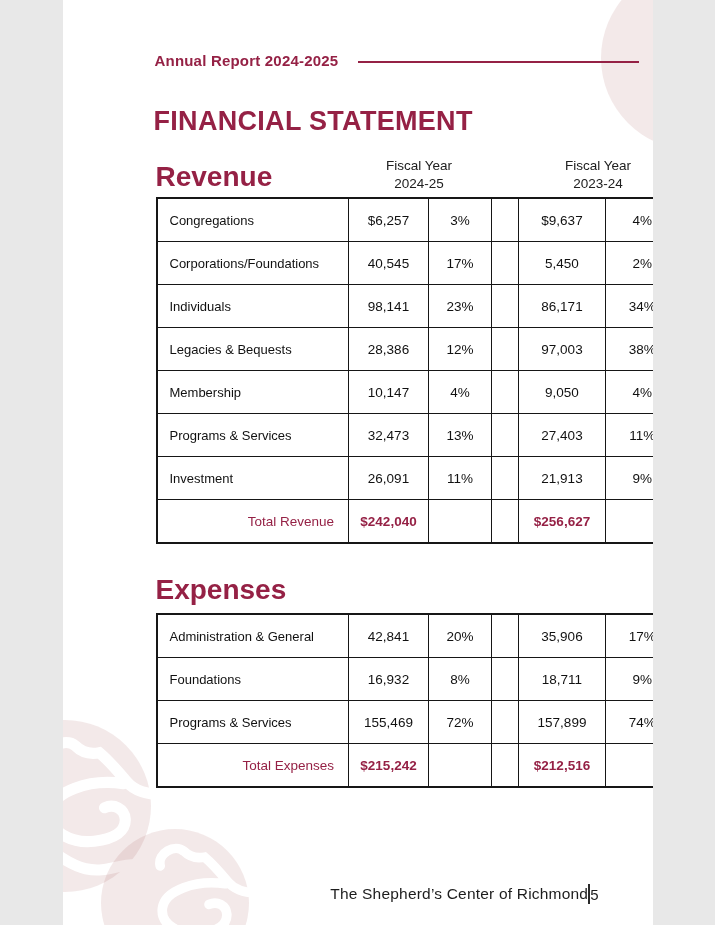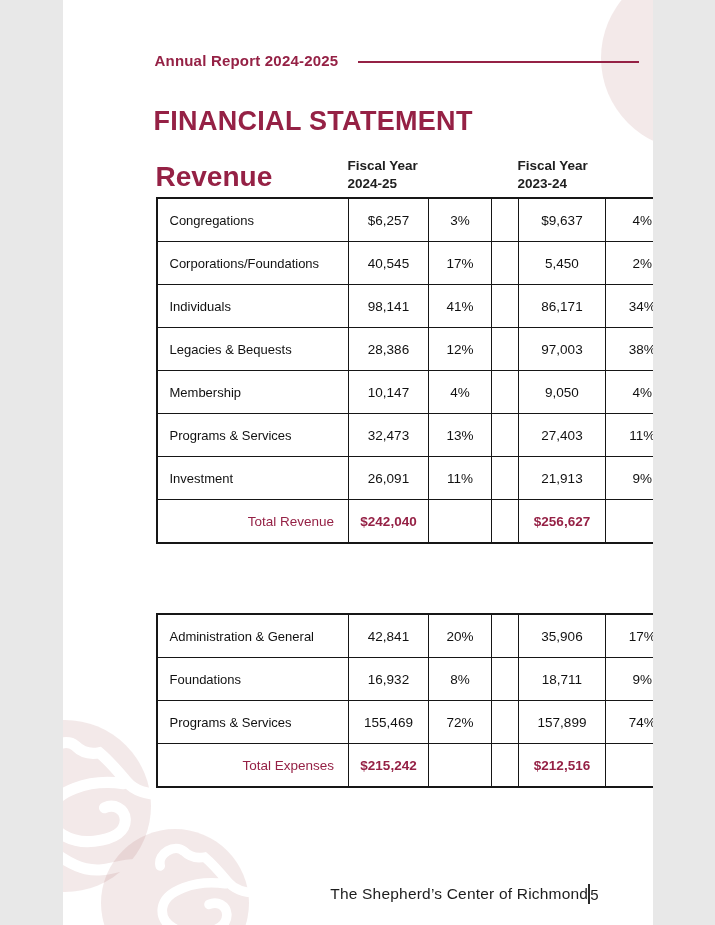--- a/index.html
+++ b/index.html
@@ -15,21 +15,21 @@
   .annual-rule{flex:1;height:0;border-top:2px solid var(--maroon);margin-top:2px;}
 
   .page-title{position:absolute;left:91px;top:106px;font-size:27px;font-weight:700;
     color:var(--maroon);letter-spacing:.3px;z-index:2;}
 
   
   .head-row{position:absolute;left:93px;width:523px;display:flex;align-items:flex-end;z-index:2;}
   .head-row.rev{top:153px;height:40px;}
   .head-row.exp{top:578px;height:28px;}
   .section-heading{width:192px;font-size:28px;font-weight:700;color:var(--maroon);line-height:1;padding-bottom:2px;}
-  .fy{text-align:left;font-size:13.5px;line-height:1.35;color:#202020;font-weight:bold;}
+  .fy{text-align:center;font-size:13.5px;line-height:1.35;color:#202020;}
   .fy.c1{width:143px;}
   .fy-gap{width:27px;}
   .fy.c2{width:161px;}
 
   
   table.fin{position:absolute;left:93px;width:523px;border-collapse:collapse;table-layout:fixed;
     border:2px solid var(--border);background:#fff;z-index:2;}
   table.fin.rev{top:197px;}
   table.fin.exp{top:613px;}
   td{border:1.5px solid var(--border);height:40px;overflow:hidden;}
@@ -115,21 +115,21 @@
         <td class="lbl">Corporations/Foundations</td>
         <td class="num">40,545</td>
         <td class="num">17%</td>
         <td class="gap"></td>
         <td class="num">5,450</td>
         <td class="num">2%</td>
       </tr>
       <tr>
         <td class="lbl">Individuals</td>
         <td class="num">98,141</td>
-        <td class="num">41%</td>
+        <td class="num">23%</td>
         <td class="gap"></td>
         <td class="num">86,171</td>
         <td class="num">34%</td>
       </tr>
       <tr>
         <td class="lbl">Legacies &amp; Bequests</td>
         <td class="num">28,386</td>
         <td class="num">12%</td>
         <td class="gap"></td>
         <td class="num">97,003</td>
@@ -163,20 +163,23 @@
         <td class="lbl">Total Revenue</td>
         <td class="num">$242,040</td>
         <td class="num"></td>
         <td class="gap"></td>
         <td class="num">$256,627</td>
         <td class="num"></td>
       </tr>
     </tbody>
   </table>
 
+  <div class="head-row exp">
+    <div class="section-heading">Expenses</div>
+  </div>
 
   <table class="fin exp">
     <colgroup>
         <col style="width:192px">
         <col style="width:80px">
         <col style="width:63px">
         <col style="width:27px">
         <col style="width:87px">
         <col style="width:74px">
       </colgroup>

